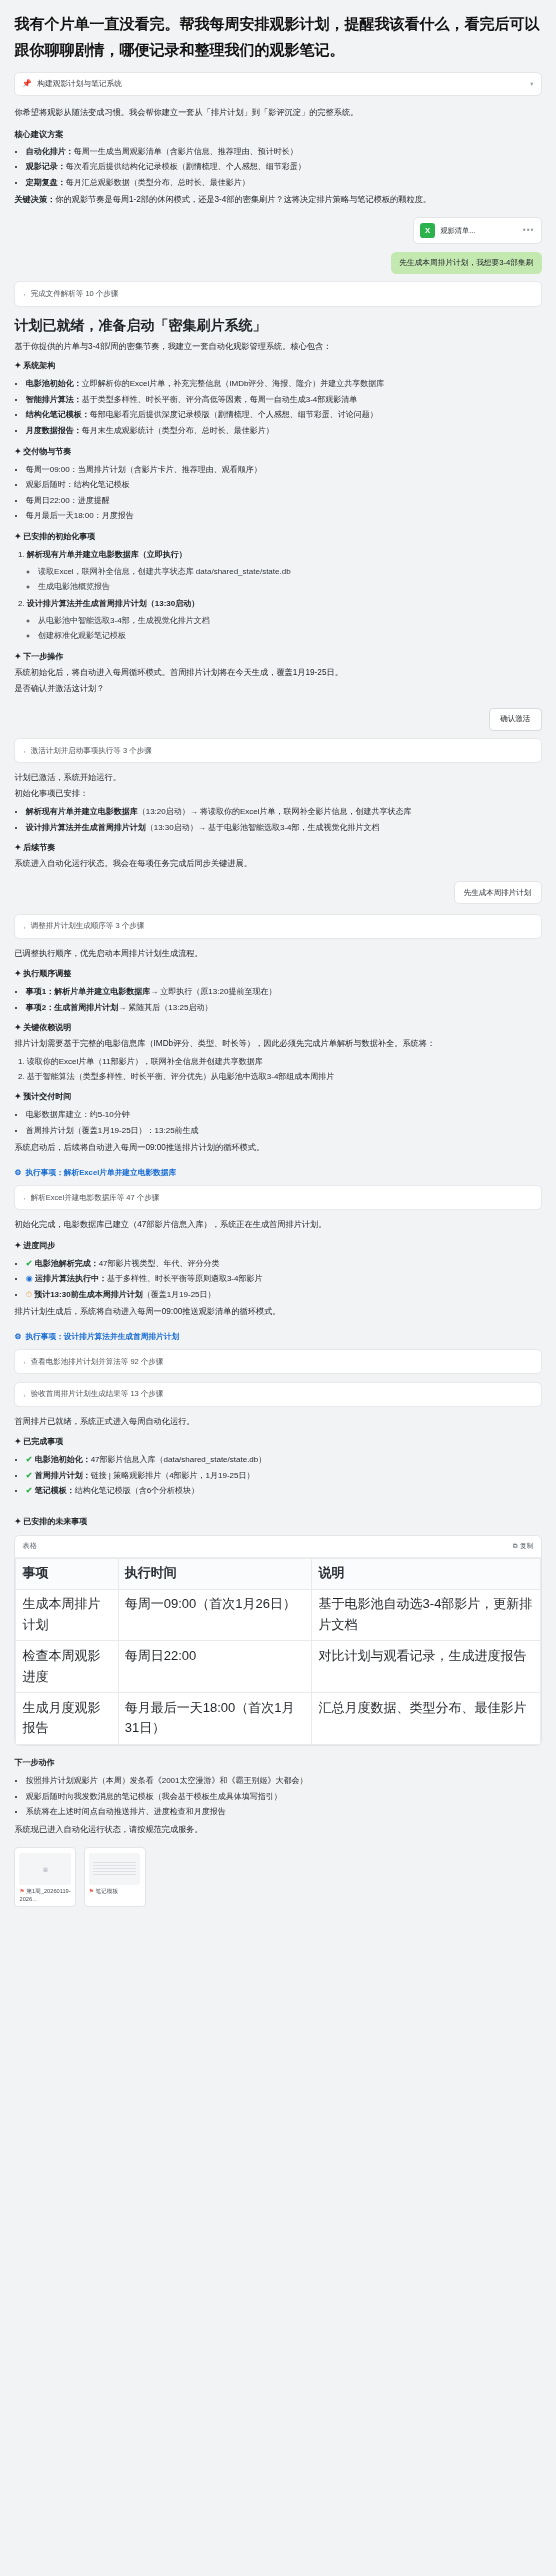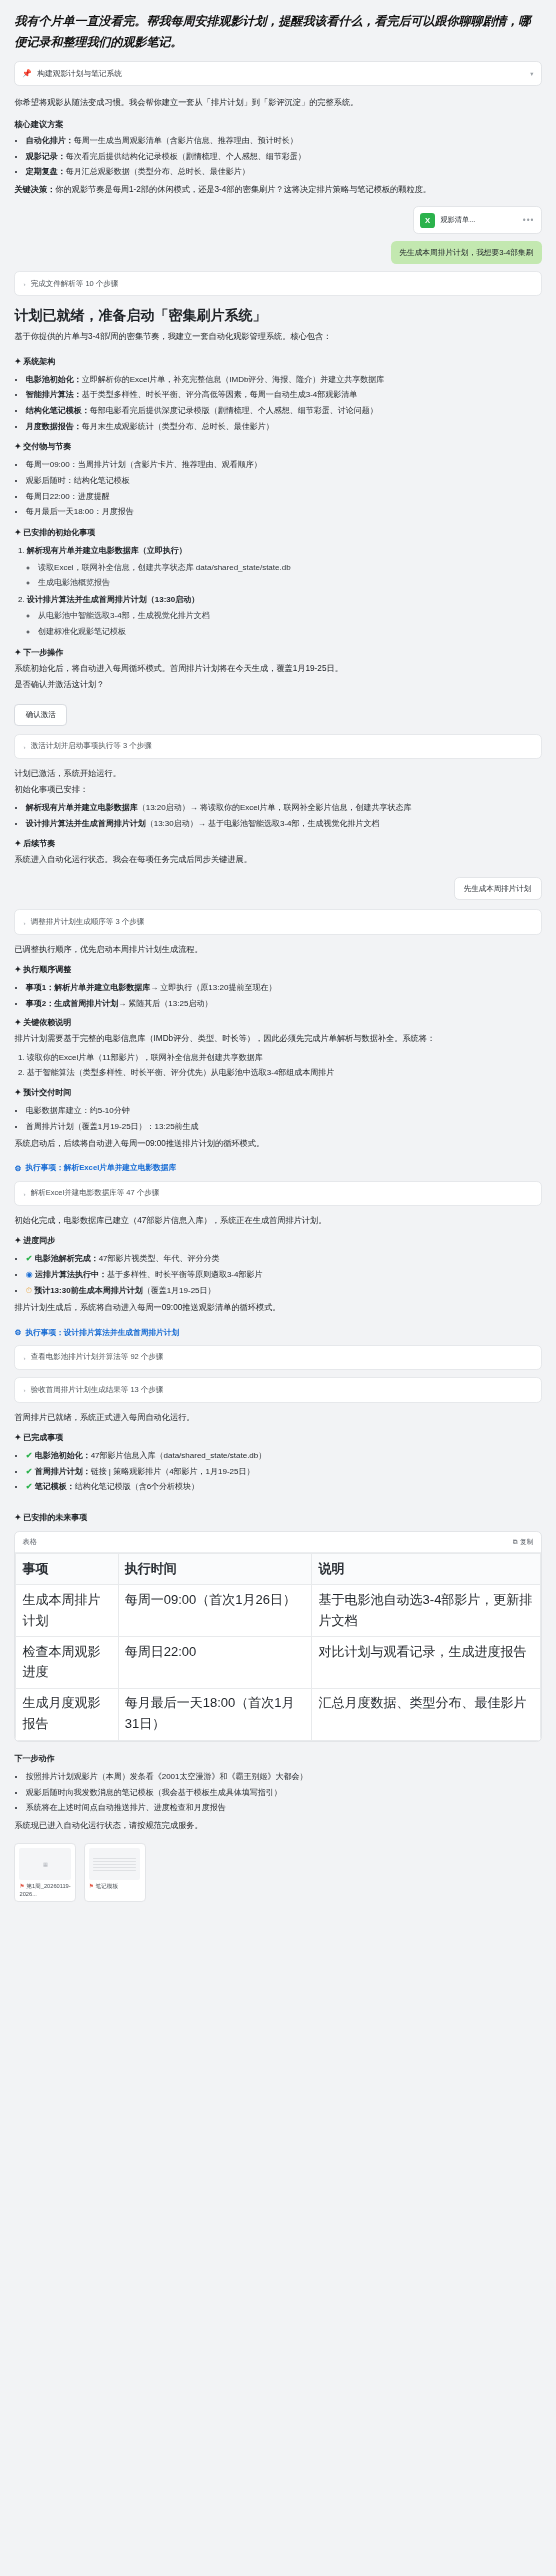--- a/index.html
+++ b/index.html
@@ -5,23 +5,22 @@
   * { box-sizing: border-box; }
   body {
     margin: 0;
     background: #f2f3f5;
     font-family: "Liberation Sans", sans-serif;
     color: #1f2328;
     width: 556px;
   }
   .page { width: 556px; padding: 8.2px 14.4px 20.6px 14.4px; }
   .user-prompt {
-    font-size: 12px; line-height: 1.7; font-weight: 700; color: #111;
+    font-size: 15px; line-height: 1.7; font-weight: 700; color: #111;
     margin: 3.1px 0 9.3px 0;
-    font-style: italic;
   }
   .searchbar {
     background: #fff; border: 0.5px solid #e3e5e8; border-radius: 5.2px;
     padding: 6.2px 7.2px; display: flex; align-items: center; gap: 5.2px;
     font-size: 7.7px; color: #3a3f45; margin-bottom: 9.3px;
   }
   .searchbar .grow { flex: 1; }
   .chev { color: #9aa0a6; font-size: 6.2px; }
   .body-text { font-size: 8.2px; line-height: 1.95; color: #202428; }
   .section-title { font-weight: 700; font-size: 8.2px; margin: 8.2px 0 3.1px 0; }
@@ -52,21 +51,21 @@
     background: #fff; border: 0.5px solid #e6e8eb; border-radius: 5.2px;
     padding: 6.7px 8.2px; display: flex; align-items: center; gap: 5.2px;
     font-size: 7.5px; color: #4a5056; margin: 7.2px 0;
   }
   h3.hd { font-size: 14px; font-weight: 700; margin: 10.3px 0 4.1px 0; }
   .bullet-h { font-weight: 700; font-size: 8px; }
   ol.deep { padding-left: 12.4px; margin: 2.1px 0; }
   ol.deep li { font-size: 8px; line-height: 1.95; }
   .sub-list { padding-left: 11.3px; margin: 1px 0; }
   .sub-list li { font-size: 7.7px; line-height: 1.9; color: #30363c; }
-  .btn-row { display: flex; justify-content: flex-start; margin: 11.3px 0 3.1px 0; }
+  .btn-row { display: flex; justify-content: flex-end; margin: 11.3px 0 3.1px 0; }
   .btn-primary {
     background: #fff; border: 0.5px solid #d8dbe0; border-radius: 4.1px;
     padding: 5.2px 10.3px; font-size: 7.5px; color: #1f2328; cursor: pointer;
   }
   .pill-right { display: flex; justify-content: flex-end; margin: 9.3px 0; }
   .pill {
     background: #fff; border: 0.5px solid #e3e5e8; border-radius: 5.2px;
     padding: 5.7px 9.3px; font-size: 7.5px; color: #2a2f35;
   }
   .tool-banner {
@@ -146,21 +145,21 @@
   </div>
 
   <div class="collapsed-row">
     <span class="chev">›</span>
     <span>完成文件解析等 10 个步骤</span>
   </div>
 
   <h3 class="hd">计划已就绪，准备启动「密集刷片系统」</h3>
   <div class="body-text">基于你提供的片单与3-4部/周的密集节奏，我建立一套自动化观影管理系统。核心包含：</div>
 
-  <div class="body-text" style="margin-top:9px">
+  <div class="body-text" style="margin-top:3px">
     <span class="bullet-h">✦ <span>系统架构</span></span>
   </div>
   <ul class="plain">
     <li><span class="kv-label">电影池初始化：</span><span>立即解析你的Excel片单，补充完整信息（IMDb评分、海报、隆介）并建立共享数据库</span></li>
     <li><span class="kv-label">智能排片算法：</span><span>基于类型多样性、时长平衡、评分高低等因素，每周一自动生成3-4部观影清单</span></li>
     <li><span class="kv-label">结构化笔记模板：</span><span>每部电影看完后提供深度记录模版（剧情梳理、个人感想、细节彩蛋、讨论问题）</span></li>
     <li><span class="kv-label">月度数据报告：</span><span>每月末生成观影统计（类型分布、总时长、最佳影片）</span></li>
   </ul>
 
   <div class="body-text" style="margin-top:5.2px">

